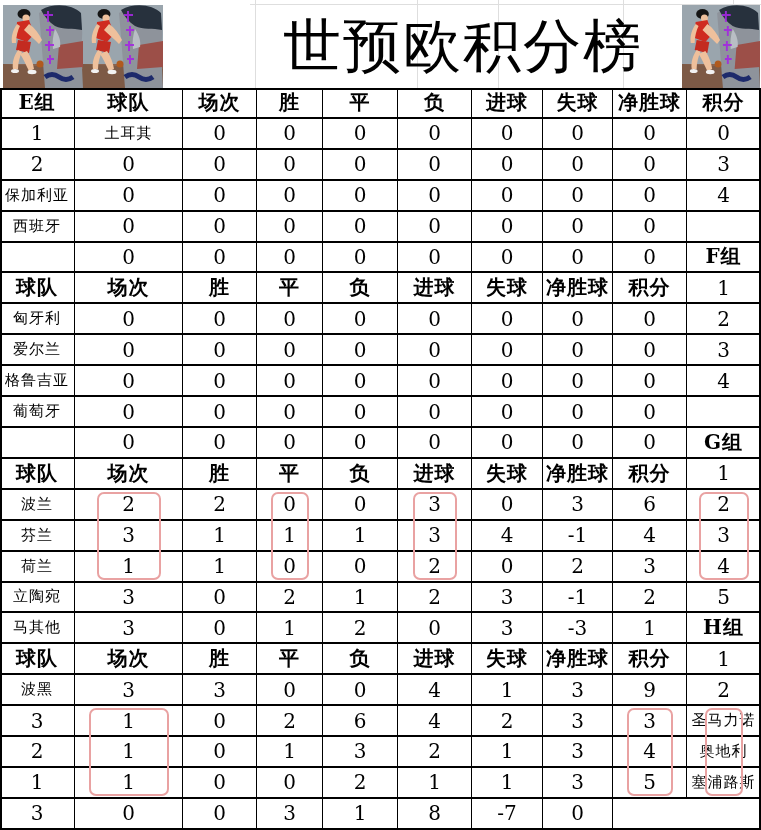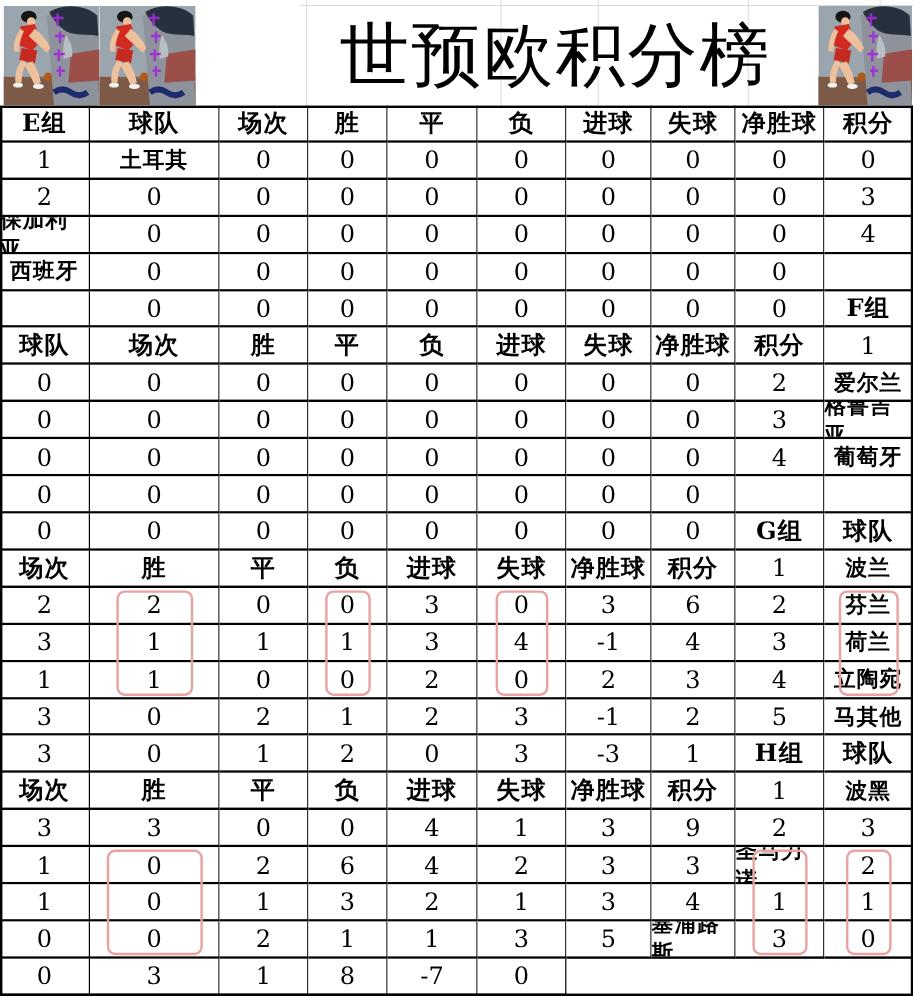--- a/index.html
+++ b/index.html
@@ -25,21 +25,21 @@
     position:absolute;left:0;top:88px;width:761px;height:742px;
     display:grid;grid-auto-rows:30.9166px;
   }
   .cell{
     box-sizing:border-box;border-right:1.5px solid #000;border-bottom:2px solid #000;
     display:flex;align-items:center;justify-content:center;overflow:hidden;
     background:#fff;
   }
   .cell.hdr{font-size:20px;font-weight:700;letter-spacing:1px;}
   .cell.num{font-size:20px;font-weight:400;}
-  .cell.team{font-size:18px;font-weight:700;letter-spacing:1px;}
+  .cell.team{font-size:15px;font-weight:400;letter-spacing:1px;}
   .table-outline{
     position:absolute;left:0;top:88px;width:761px;height:742px;box-sizing:border-box;
     border:2px solid #000;pointer-events:none;z-index:4;
   }
   .hl{
     position:absolute;box-sizing:border-box;border:2px solid #e9a2a2;border-radius:7px;
     pointer-events:none;z-index:5;background:transparent;
   }
 </style>
 </head>
@@ -218,20 +218,21 @@
       <div class="cell hdr">球队</div>
       <div class="cell hdr">场次</div>
       <div class="cell hdr">胜</div>
       <div class="cell hdr">平</div>
       <div class="cell hdr">负</div>
       <div class="cell hdr">进球</div>
       <div class="cell hdr">失球</div>
       <div class="cell hdr">净胜球</div>
       <div class="cell hdr">积分</div>
       <div class="cell num">1</div>
+      <div class="cell team">匈牙利</div>
       <div class="cell num">0</div>
       <div class="cell num">0</div>
       <div class="cell num">0</div>
       <div class="cell num">0</div>
       <div class="cell num">0</div>
       <div class="cell num">0</div>
       <div class="cell num">0</div>
       <div class="cell num">0</div>
       <div class="cell num">2</div>
       <div class="cell team">爱尔兰</div>
@@ -366,20 +367,21 @@
       <div class="cell team">圣马力诺</div>
       <div class="cell num">2</div>
       <div class="cell num">1</div>
       <div class="cell num">0</div>
       <div class="cell num">1</div>
       <div class="cell num">3</div>
       <div class="cell num">2</div>
       <div class="cell num">1</div>
       <div class="cell num">3</div>
       <div class="cell num">4</div>
+      <div class="cell team">奥地利</div>
       <div class="cell num">1</div>
       <div class="cell num">1</div>
       <div class="cell num">0</div>
       <div class="cell num">0</div>
       <div class="cell num">2</div>
       <div class="cell num">1</div>
       <div class="cell num">1</div>
       <div class="cell num">3</div>
       <div class="cell num">5</div>
       <div class="cell team">塞浦路斯</div>

